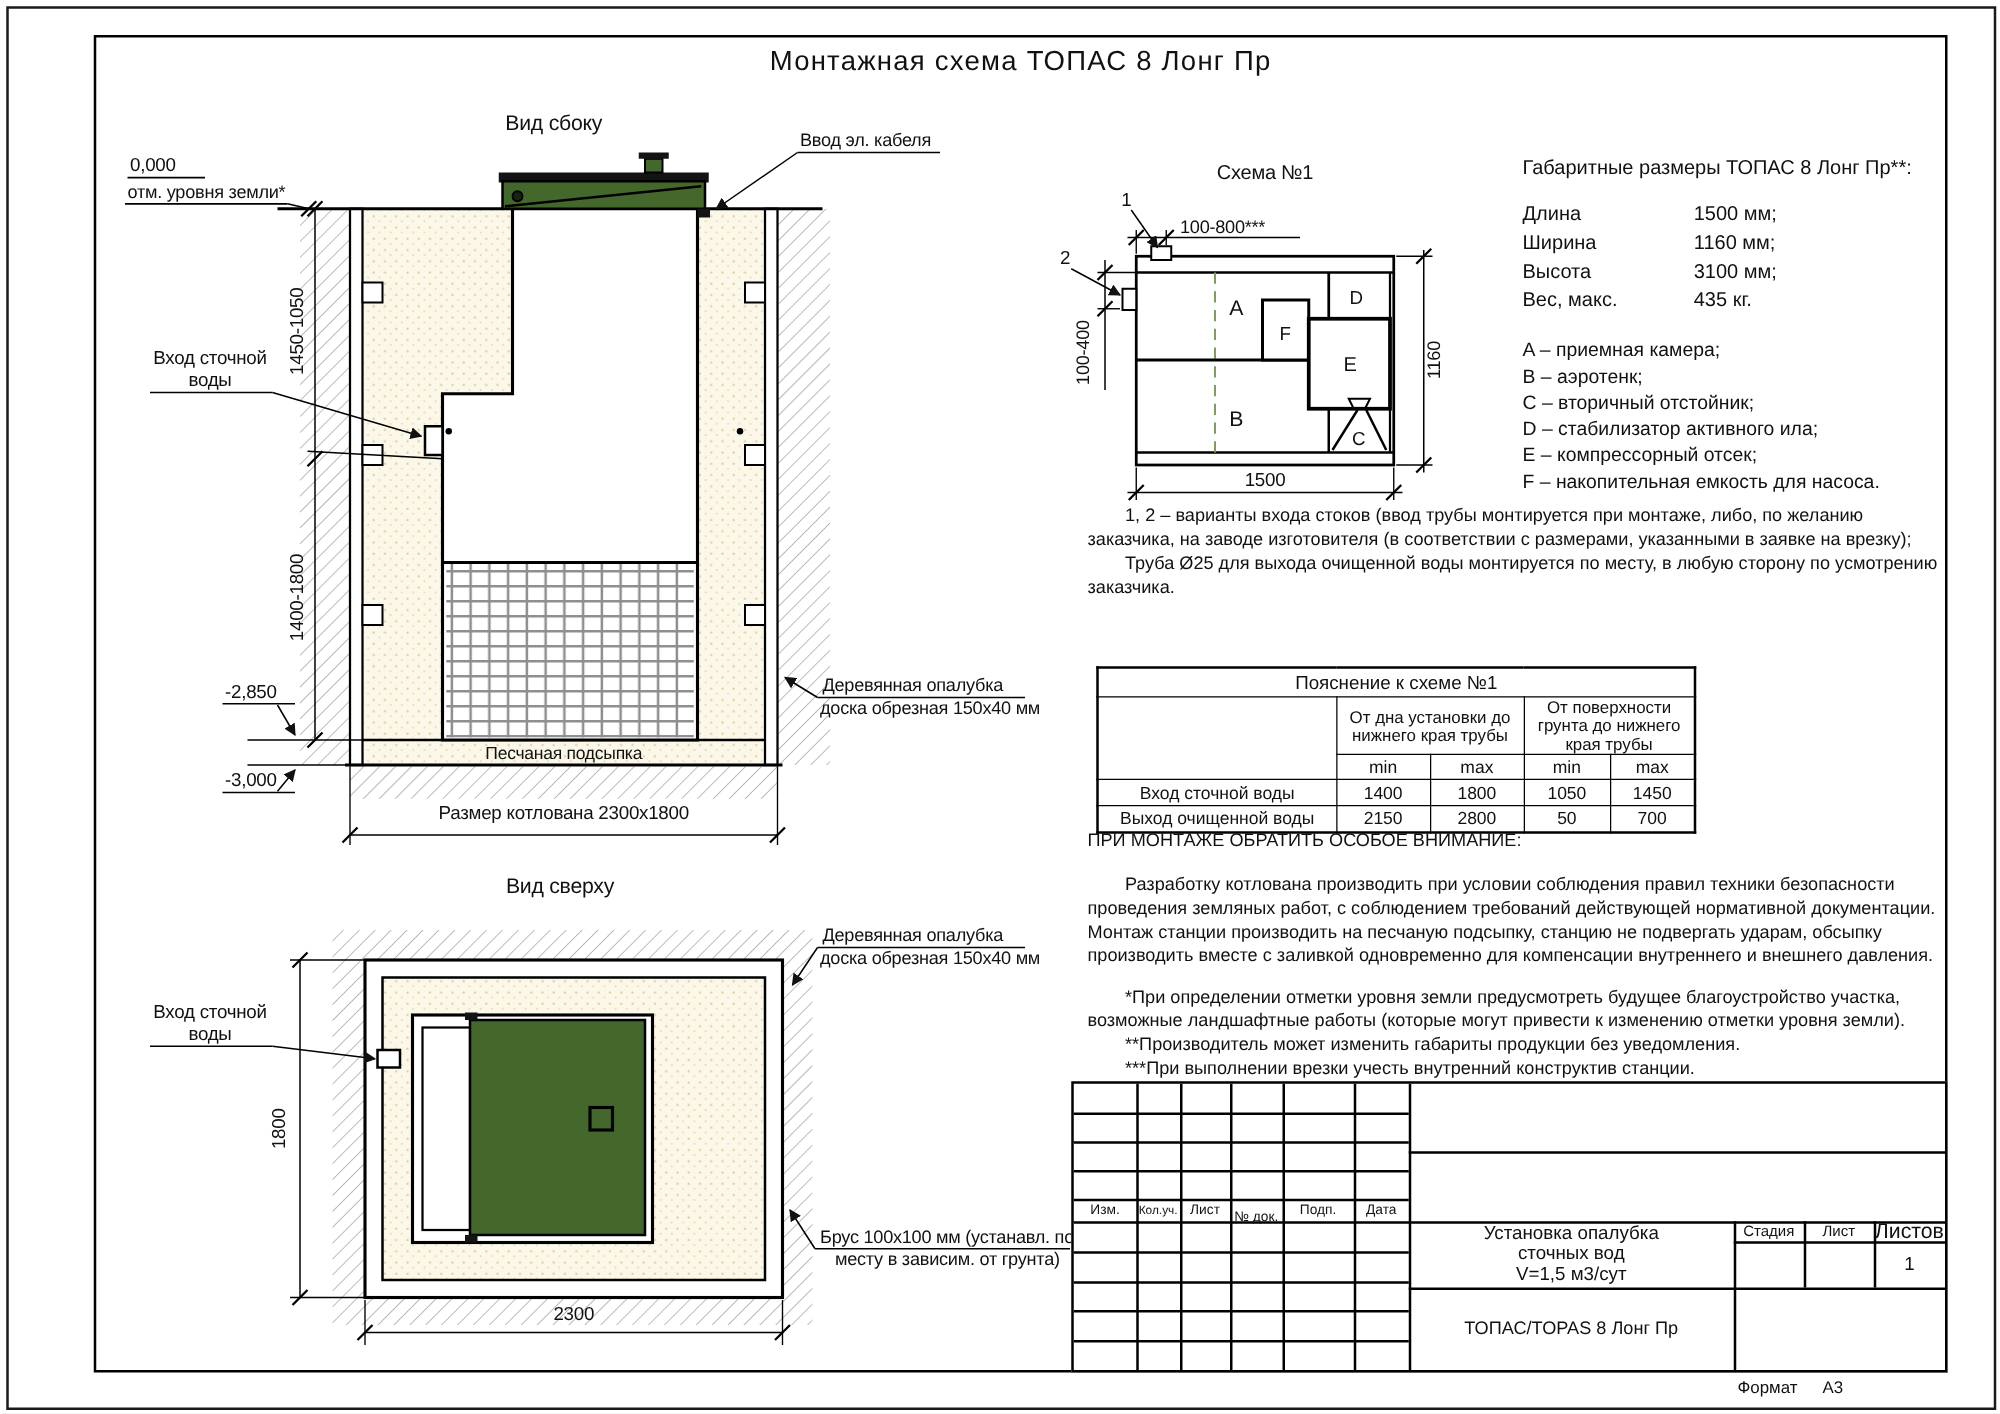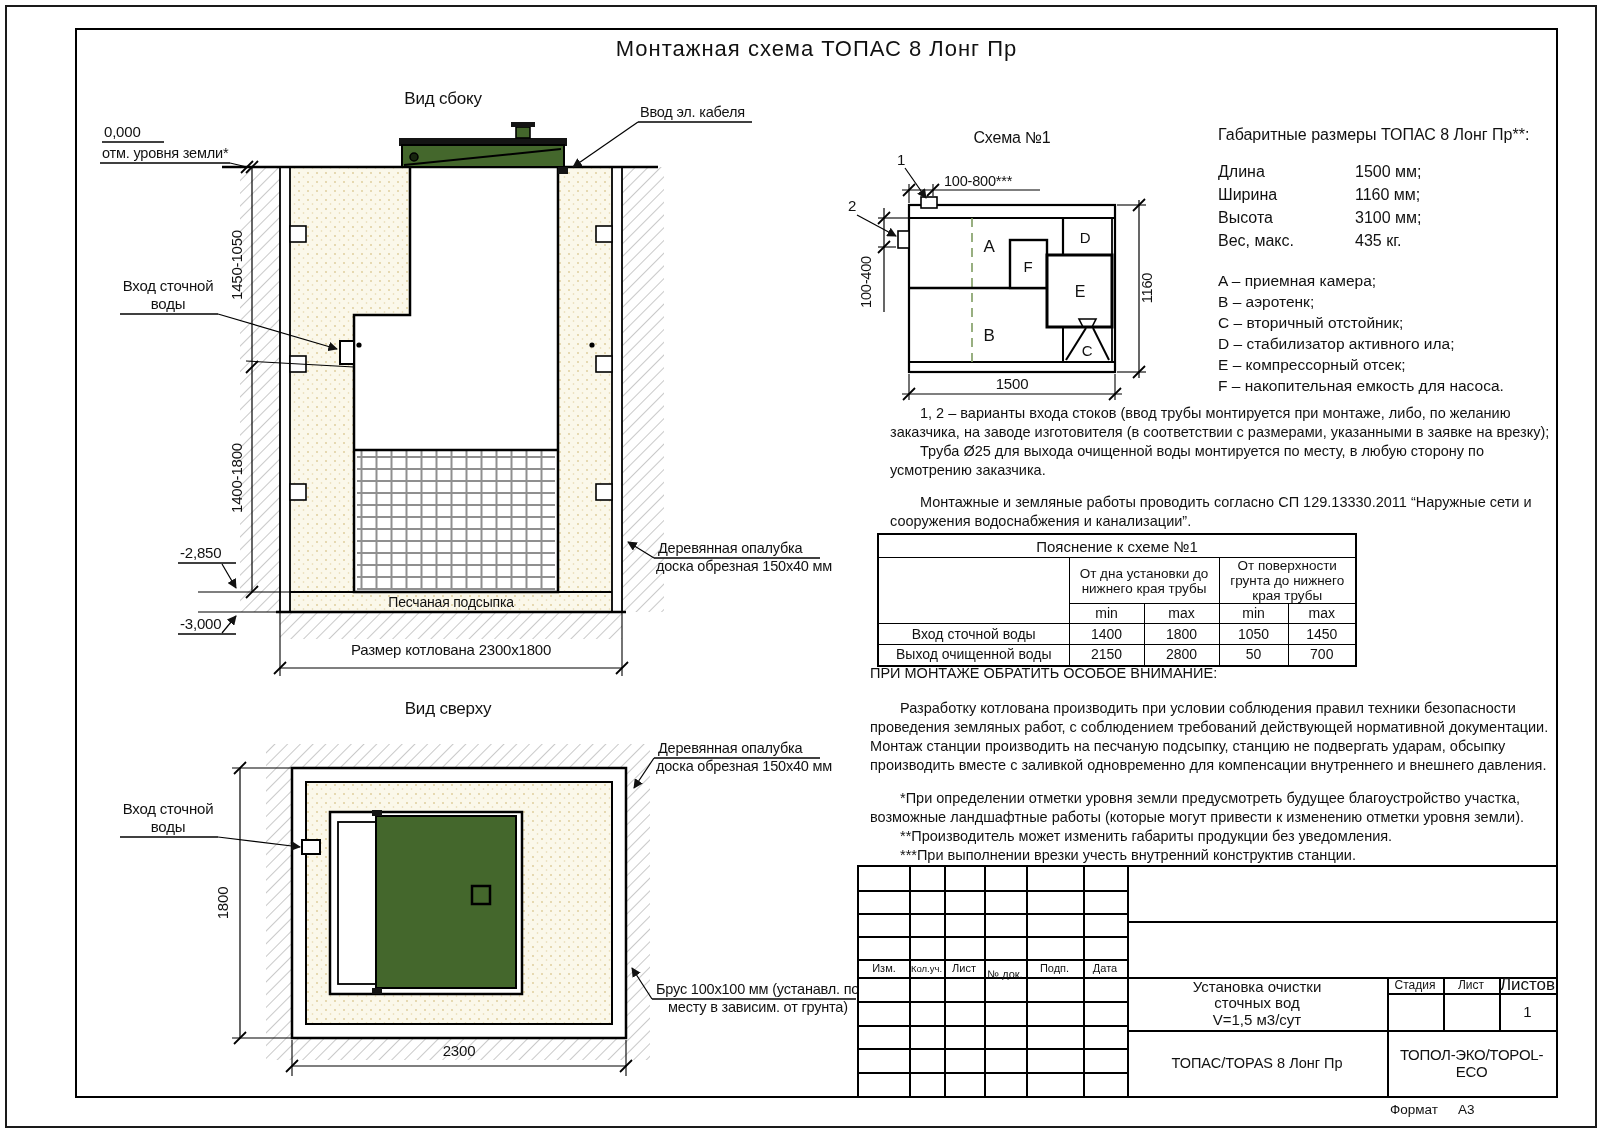--- a/index.html
+++ b/index.html
@@ -10,21 +10,21 @@
   .page-title{left:75px;top:36px;width:1483px;text-align:center;font-size:22px;letter-spacing:1px;}
   svg{position:absolute;left:0;top:0;}
   svg text{font-family:"Liberation Sans",sans-serif;fill:#111;letter-spacing:-0.2px;}
   
   .specs{left:1218px;top:126px;width:335px;font-size:16px;}
   .specs .t{margin-bottom:16px;}
   .specs .row{display:flex;line-height:23px;}
   .specs .row .n{width:137px;}
   .specs .legend{margin-top:18px;line-height:21px;font-size:15.5px;}
   .notes{left:870px;top:404px;width:688px;font-size:14.5px;line-height:19px;}
-  .notes .p{text-indent:30px;margin-left:20px;}
+  .notes .p{text-indent:30px;}
   .notes .gap{margin-top:13px;}
   .exp-table{left:877px;top:533px;border-collapse:collapse;table-layout:fixed;}
   .exp-table td{border:1.5px solid #000;text-align:center;padding:0 2px;font-size:14px;line-height:15px;overflow:hidden;}
   .exp-table{border:2.5px solid #000;}
   .exp-table .tt{font-size:15px;height:22px;}
   .exp-table .grp{font-size:13.5px;height:40px;}
   .exp-table .mm{height:20px;font-size:14px;padding-left:29px;}
   .exp-table .dr{height:21px;font-size:14.5px;margin-left:20px;}
   .attention{left:870px;top:664px;width:684px;font-size:14.5px;line-height:19px;}
   .attention .h{margin-bottom:16px;}
@@ -301,21 +301,20 @@
       <div>C – вторичный отстойник;</div>
       <div>D – стабилизатор активного ила;</div>
       <div>E – компрессорный отсек;</div>
       <div>F – накопительная емкость для насоса.</div>
     </div>
   </div>
 
   <div class="abs notes">
     <div class="p">1, 2 – варианты входа стоков (ввод трубы монтируется при монтаже, либо, по желанию заказчика, на заводе изготовителя (в соответствии с размерами, указанными в заявке на врезку);</div>
     <div class="p">Труба Ø25 для выхода очищенной воды монтируется по месту, в любую сторону по усмотрению заказчика.</div>
-    <div class="p gap">Монтажные и земляные работы проводить согласно СП 129.13330.2011 “Наружные сети и сооружения водоснабжения и канализации”.</div>
   </div>
 
   <table class="abs exp-table">
     <colgroup>
         <col style="width:191px">
         <col style="width:75px">
         <col style="width:75px">
         <col style="width:69px">
         <col style="width:68px">
       </colgroup>
@@ -388,31 +387,30 @@
     <div class="vl" style="left:640px;top:110px;height:53px"></div>
 
     <div class="cell" style="left:0;top:92px;width:50px;height:18px;font-size:11px">Изм.</div>
     <div class="cell" style="left:50px;top:92px;width:35px;height:18px;font-size:9.5px">Кол.уч.</div>
     <div class="cell" style="left:85px;top:92px;width:40px;height:18px;font-size:11px">Лист</div>
     <div class="cell" style="left:125px;top:92px;width:42px;height:29px;font-size:11px">№ док.</div>
     <div class="cell" style="left:167px;top:92px;width:57px;height:18px;font-size:11px">Подп.</div>
     <div class="cell" style="left:224px;top:92px;width:44px;height:18px;font-size:11px">Дата</div>
 
     <div class="cell" style="left:268px;top:110px;width:260px;height:53px;flex-direction:column;font-size:15px;line-height:16.5px">
-      <div>Установка очистки</div>
+      <div>Установка опалубка</div>
       <div>сточных вод</div>
       <div>V=1,5 м3/сут</div>
     </div>
 
     <div class="cell" style="left:528px;top:110px;width:56px;height:16px;font-size:12px">Стадия</div>
     <div class="cell" style="left:584px;top:110px;width:56px;height:16px;font-size:12px">Лист</div>
     <div class="cell" style="left:640px;top:110px;width:57px;height:16px;font-size:17px">Листов</div>
     <div class="cell" style="left:640px;top:126px;width:57px;height:37px;font-size:15px">1</div>
 
     <div class="cell" style="left:268px;top:163px;width:260px;height:66px;font-size:14.5px">ТОПАС/TOPAS 8 Лонг Пр</div>
-    <div class="cell" style="left:528px;top:163px;width:169px;height:66px;font-size:15px;letter-spacing:-0.3px">ТОПОЛ-ЭКО/TOPOL-ECO</div>
   </div>
 
   <div class="abs fmt">
     <span>Формат</span>
     <span>А3</span>
   </div>
 </div>
 
 </body></html>

